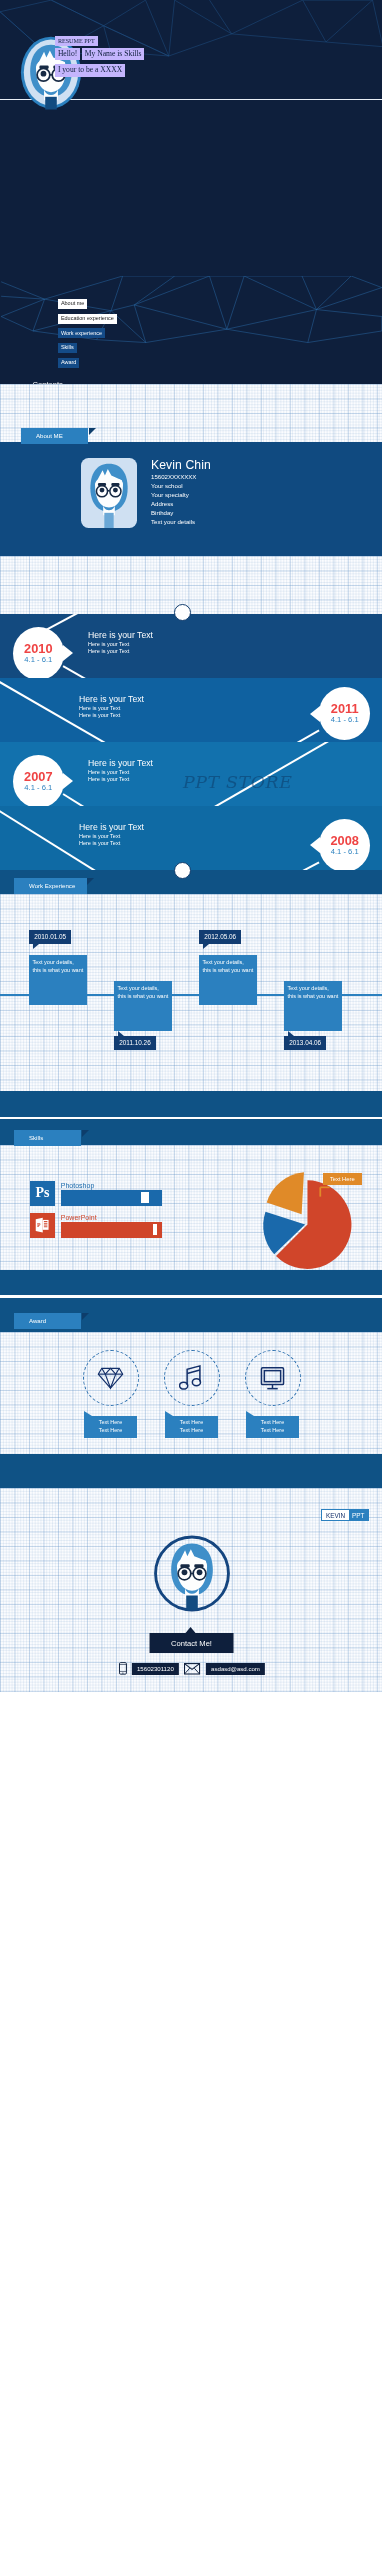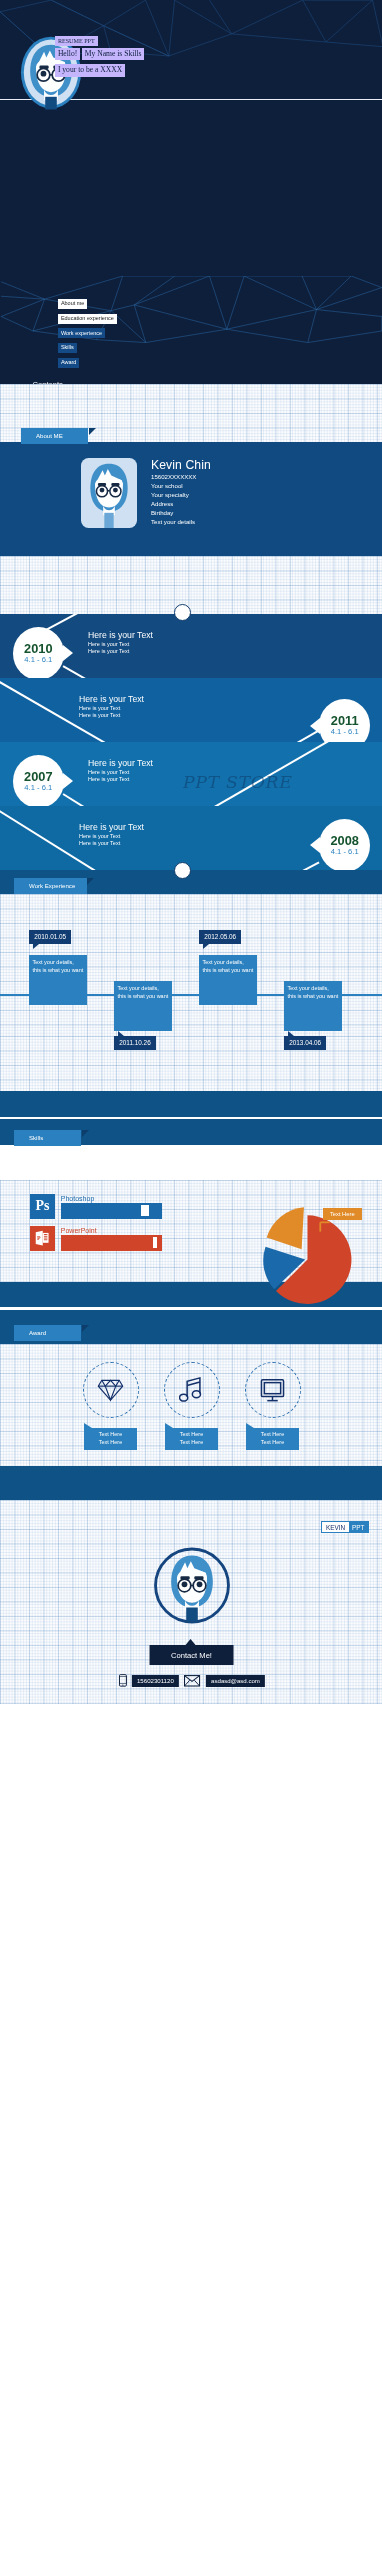--- a/index.html
+++ b/index.html
@@ -80,21 +80,21 @@
     display:flex; flex-direction:column; align-items:center; justify-content:center;
     z-index:5;
   }
   .bubble:after{
     content:""; position:absolute; width:0;height:0;
   }
   .bubble.left:after{ right:-9.3px; top:18.6px; border-top:8.1px solid transparent;
     border-bottom:8.1px solid transparent; border-left:10.5px solid #fff;}
   .bubble.right:after{ left:-9.3px; top:18.6px; border-top:8.1px solid transparent;
     border-bottom:8.1px solid transparent; border-right:10.5px solid #fff;}
-  .bubble .yr{ color:#14532d; font-size:12.8px; font-weight:bold; line-height:13.4px;}
+  .bubble .yr{ color:#ef4444; font-size:12.8px; font-weight:bold; line-height:13.4px;}
   .bubble .rg{ color:#2b80bf; font-size:7.6px; line-height:8.7px;}
   .tl-text{ position:absolute; z-index:4; }
   .tl-text .h{ font-size:8.7px; line-height:11px; }
   .tl-text .s{ font-size:5.5px; line-height:6.7px; }
   .node{ position:absolute; width:17.4px;height:17.4px;border-radius:50%;background:#fff;
          border:1.7px solid #123d6d; z-index:6;}
   .conn{ position:absolute; background:#fff; height:2.3px; transform-origin:0 50%; z-index:3;}
   .wm{ position:absolute; left:135px; top:114px; font-size:17.4px; color:rgba(11,48,90,.45);
        font-family:"DejaVu Serif", serif; font-style:italic; letter-spacing:0.6px; z-index:7;
        pointer-events:none; }
@@ -113,21 +113,21 @@
   .wdate.bot:after{ content:""; position:absolute; left:3.5px; top:-5.2px;
      border-bottom:5.2px solid #123d72; border-right:6.4px solid transparent;}
   .wcard{
     position:absolute; background:#2b80bf; color:#fff; width:58px;
     font-size:5.5px; line-height:7.6px; padding:4.1px 3.5px;
   }
 
   
   .band{ background:#0f5285; height:25.6px; }
   .skills-hdr{ position:relative; height:25.6px; background:#0f5285; }
-  .skills-body{ position:relative; height:102px; padding-top:14px;margin-top:35px;}
+  .skills-body{ position:relative; height:125px; padding-top:36px;}
   .skill-row{ display:flex; align-items:flex-end; margin-left:30px; margin-bottom:7px;}
   .skill-icon{ width:25px;height:25px; display:flex;align-items:center;justify-content:center;
     font-size:14px; font-weight:bold; color:#fff; font-family:"Liberation Serif", serif;}
   .skill-right{ margin-left:5.8px; }
   .skill-name{ font-size:7px; line-height:8.1px; margin-bottom:0.6px;}
   .skill-bar{ width:101px; height:15.7px; position:relative;}
   .skill-knob{ position:absolute; top:2.3px; width:8.7px; height:11px; background:#fff;}
   .pie-wrap{ position:absolute; right:26px; top:26px; width:102px; height:102px;}
   .pie-label{ position:absolute; background:#e08a28; color:#fff; font-size:5.8px;
      padding:2.9px 7px; right:-4.7px; top:2.3px;}
@@ -304,21 +304,21 @@
       <div class="tl-text" style="left:88px; top:16.3px;">
         <div class="h">Here is your  Text</div>
         <div class="s">Here is your  Text</div>
         <div class="s">Here is your  Text</div>
       </div>
       <div class="conn" style="left:63px; top:51px; width:163px; transform:rotate(30deg);"></div>
     </div>
 
     <div class="tl-row r1">
       <div class="conn" style="left:-23px; top:-10.5px; width:163px; transform:rotate(30deg);"></div>
-      <div class="bubble right" style="right:12.8px; top:21px;">
+      <div class="bubble right" style="right:12.8px; top:9px;">
         <span class="yr">2011</span>
         <span class="rg">4.1 - 6.1</span>
       </div>
       <div class="tl-text" style="left:79px; top:16.3px;">
         <div class="h">Here is your  Text</div>
         <div class="s">Here is your  Text</div>
         <div class="s">Here is your  Text</div>
       </div>
       <div class="conn" style="left:319px; top:51px; width:169px; transform:rotate(150deg);"></div>
     </div>

